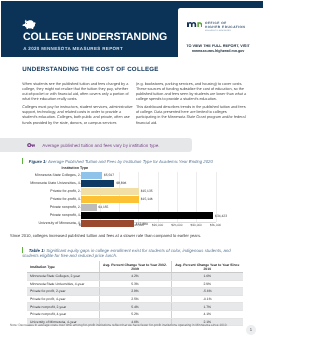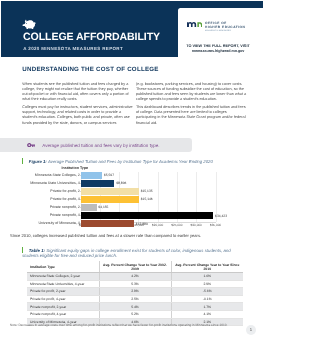--- a/index.html
+++ b/index.html
@@ -76,21 +76,21 @@
   <div class="hdr">
     <div class="hdr-white"></div>
 
     <svg class="piggy" viewBox="0 0 52 38">
       <g fill="#ffffff">
         <path d="M30 4.4c-5.4 0-10.2 2.0-13.1 5.1L15.3 4.0c-0.3-1.1-1.8-1.2-2.2-0.2l-2.5 5.6c-0.2 0.4-0.1 0.9 0.2 1.2l2.0 2.4c-1.4 1.4-2.4 3.1-3.0 4.9l-6.2 1.8c-0.9 0.3-1.5 1.1-1.5 2.0v2.3c0 1.1 0.9 2.0 2.0 2.0h5.9c1.3 2.7 3.5 5.0 6.3 6.4v2.8c0 0.9 0.7 1.7 1.7 1.7h3.1c0.9 0 1.7-0.7 1.7-1.7v-1.3c1.5 0.3 3.1 0.5 4.7 0.5h3.6c1.3 0 2.6-0.1 3.8-0.4v1.2c0 0.9 0.7 1.7 1.7 1.7h3.1c0.9 0 1.7-0.7 1.7-1.7v-3.4c3.9-2.5 6.4-6.3 6.4-10.5 0-1.5-0.3-2.9-0.9-4.2l2.9-0.3c1.0-0.1 1.4-1.4 0.6-2.0l-3.7-2.9c-0.6-0.4-1.4-0.3-1.8 0.3l-1.2 1.7C40.6 6.0 35.6 4.4 30 4.4z"></path>
         <circle cx="16.1" cy="16.6" r="1.8" fill="#0b3358"></circle>
       </g>
     </svg>
 
-    <div class="hdr-title">COLLEGE AFFORDABILITY</div>
+    <div class="hdr-title">COLLEGE UNDERSTANDING</div>
     <div class="hdr-sub">A 2020 MINNESOTA MEASURES REPORT</div>
 
     <div class="logo">
       <svg class="logo-mark" viewBox="0 0 47.5 16.2">
         <path fill="#17325b" d="M0 16.2V0.6h4.7v1.9C6.1 0.9 7.9 0.1 10.1 0.1c2.4 0 4.3 0.9 5.4 2.7C17 1.0 19 0.1 21.6 0.1c4.4 0 7 2.8 7 7.3v8.8h-5V7.8c0-2.3-1.1-3.5-3-3.5-2 0-3.2 1.3-3.2 3.6v8.3h-5V7.8c0-2.3-1.1-3.5-3-3.5-2 0-3.2 1.3-3.2 3.6v8.3z"></path>
         <path fill="#5aa03b" d="M32.4 0.6h7.0c5.2 0 9.3 4.2 9.3 9.4v6.2h-5.0v-6.0c0-2.7-1.9-4.6-4.6-4.6h-1.8v10.6h-4.9z"></path>
       </svg>
       <div class="logo-txt">
         <div class="l1">OFFICE OF</div>
         <div class="l2">HIGHER EDUCATION</div>

